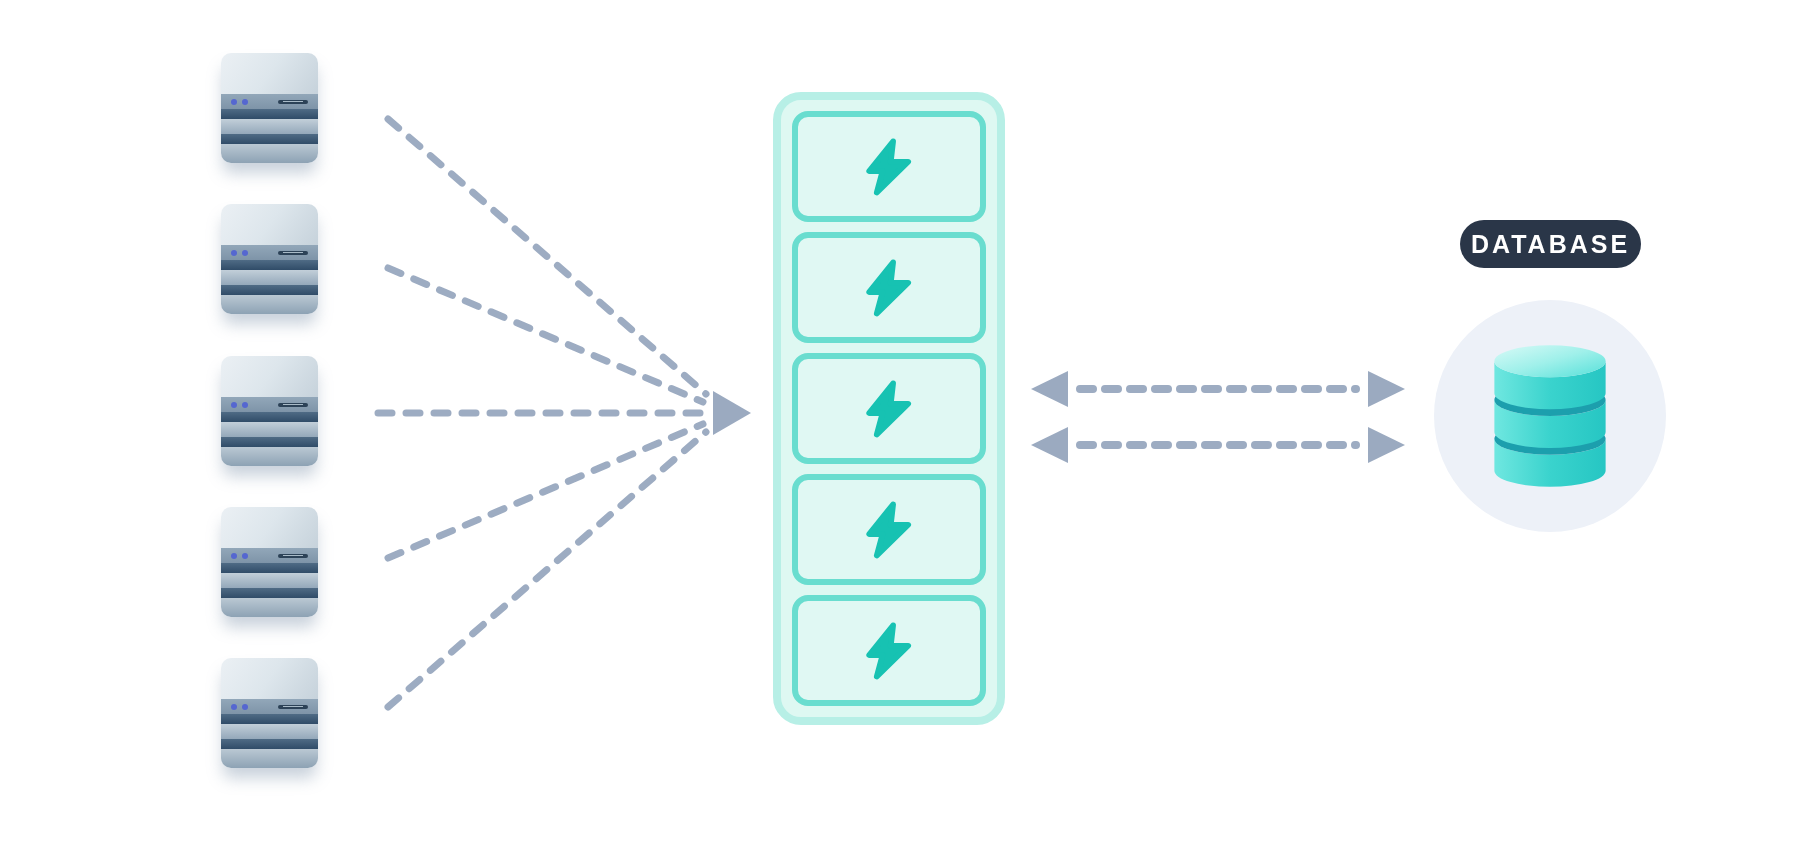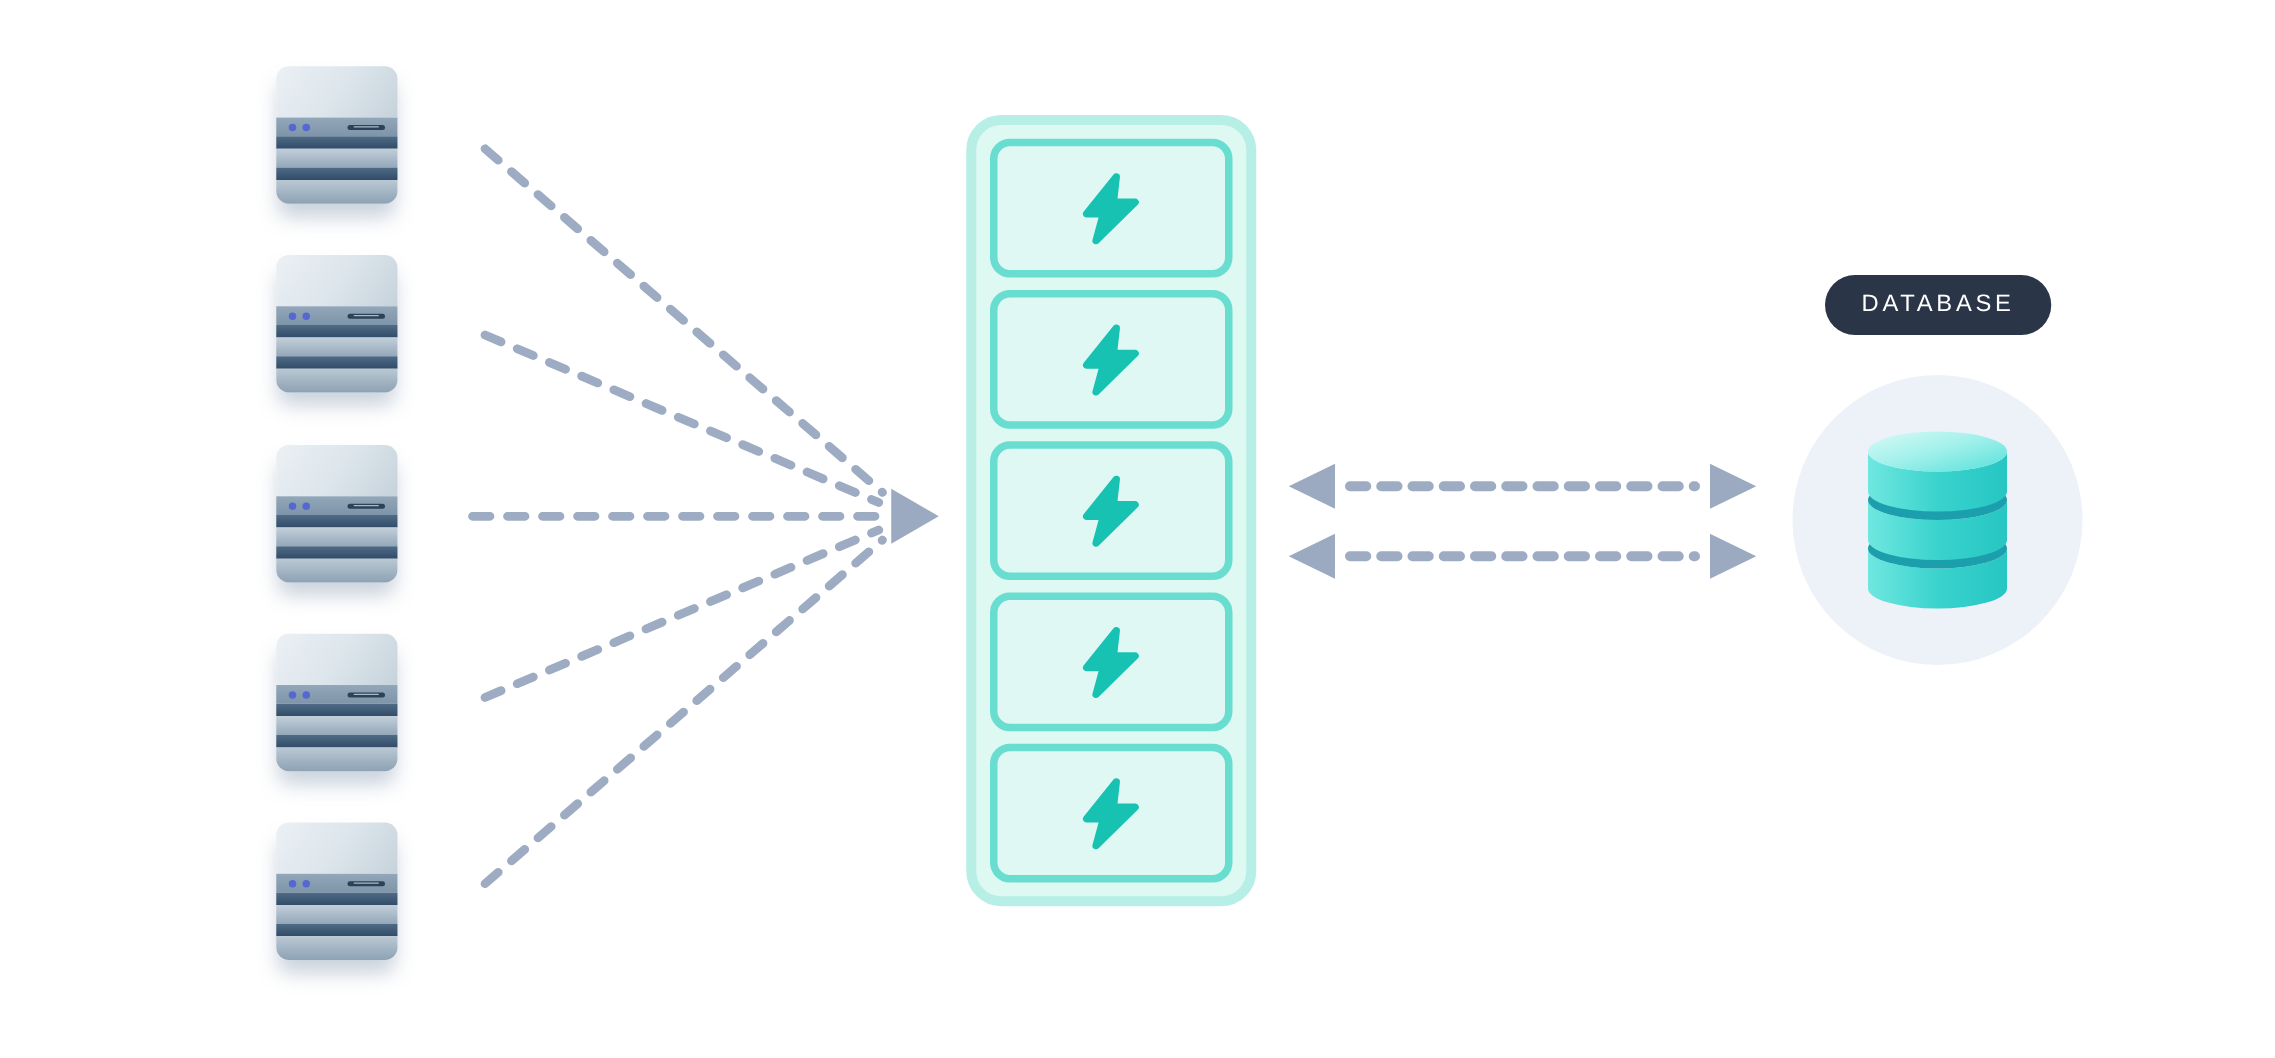--- a/index.html
+++ b/index.html
@@ -66,21 +66,21 @@
     stroke-width:10;stroke-linejoin:round;
   }
 
   
   .db-badge{
     position:absolute;left:1460px;top:220px;width:181px;height:48px;
     background:var(--badge-bg,#2A3648);
     border-radius:24px;
     color:var(--badge-text,#FFFFFF);
     display:flex;align-items:center;justify-content:center;
-    font-size:19px;font-weight:400;letter-spacing:3px;
+    font-size:25px;font-weight:700;letter-spacing:3px;
   }
   .db-circle{
     position:absolute;left:1434px;top:300px;width:232px;height:232px;
     border-radius:50%;
     background:var(--db-circle-bg,#EDF1F8);
     display:flex;align-items:center;justify-content:center;
   }
 </style>
 </head>
 <body>

